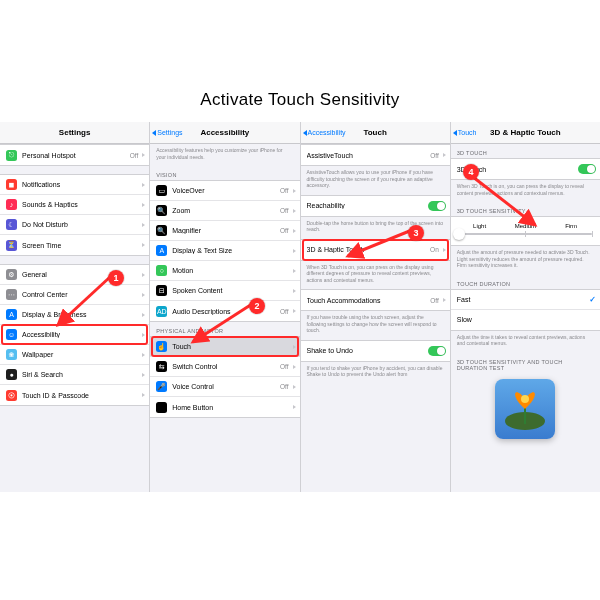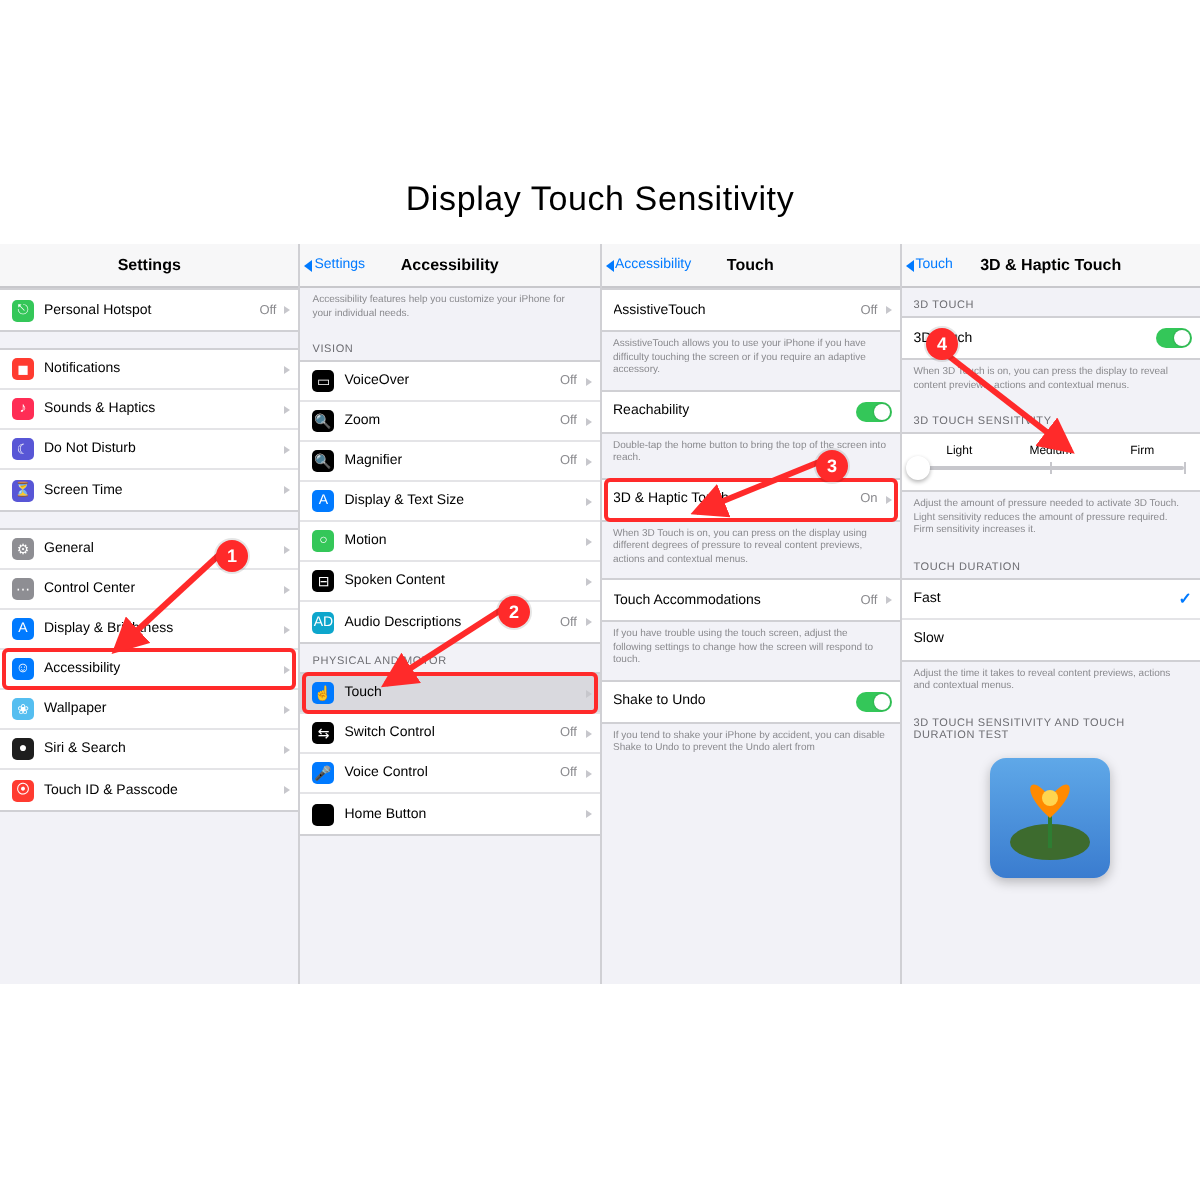--- a/index.html
+++ b/index.html
@@ -151,21 +151,21 @@
     background:linear-gradient(180deg,#5fa8e8 0%,#3a7ccf 100%);
     box-shadow:0 2px 6px rgba(0,0,0,.25);
   }
   .flower-box svg{position:absolute;inset:0;}
 
   .gap { height:8px; }
 </style>
 </head>
 <body>
 
-<div class="page-title">Display Touch Sensitivity</div>
+<div class="page-title">Activate Touch Sensitivity</div>
 
 <div class="screens-wrap">
 
   <div class="screen" id="sc1">
     <div class="navbar">
       <span class="nav-title">Settings</span>
     </div>
     <div id="sc1-body">
         <div class="cell-group">
           <div class="cell">

